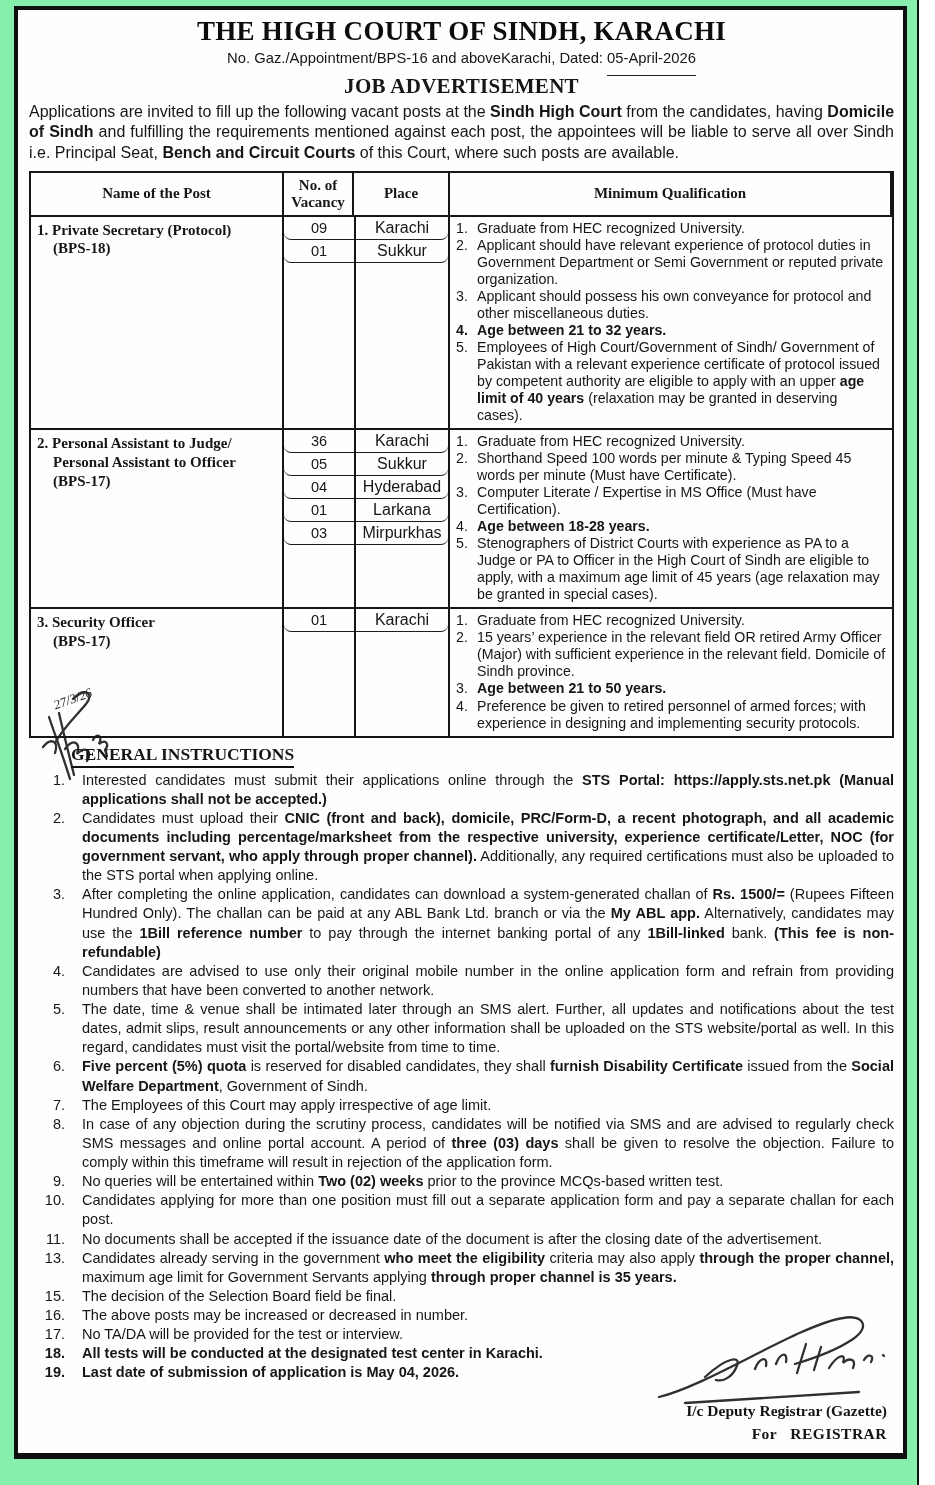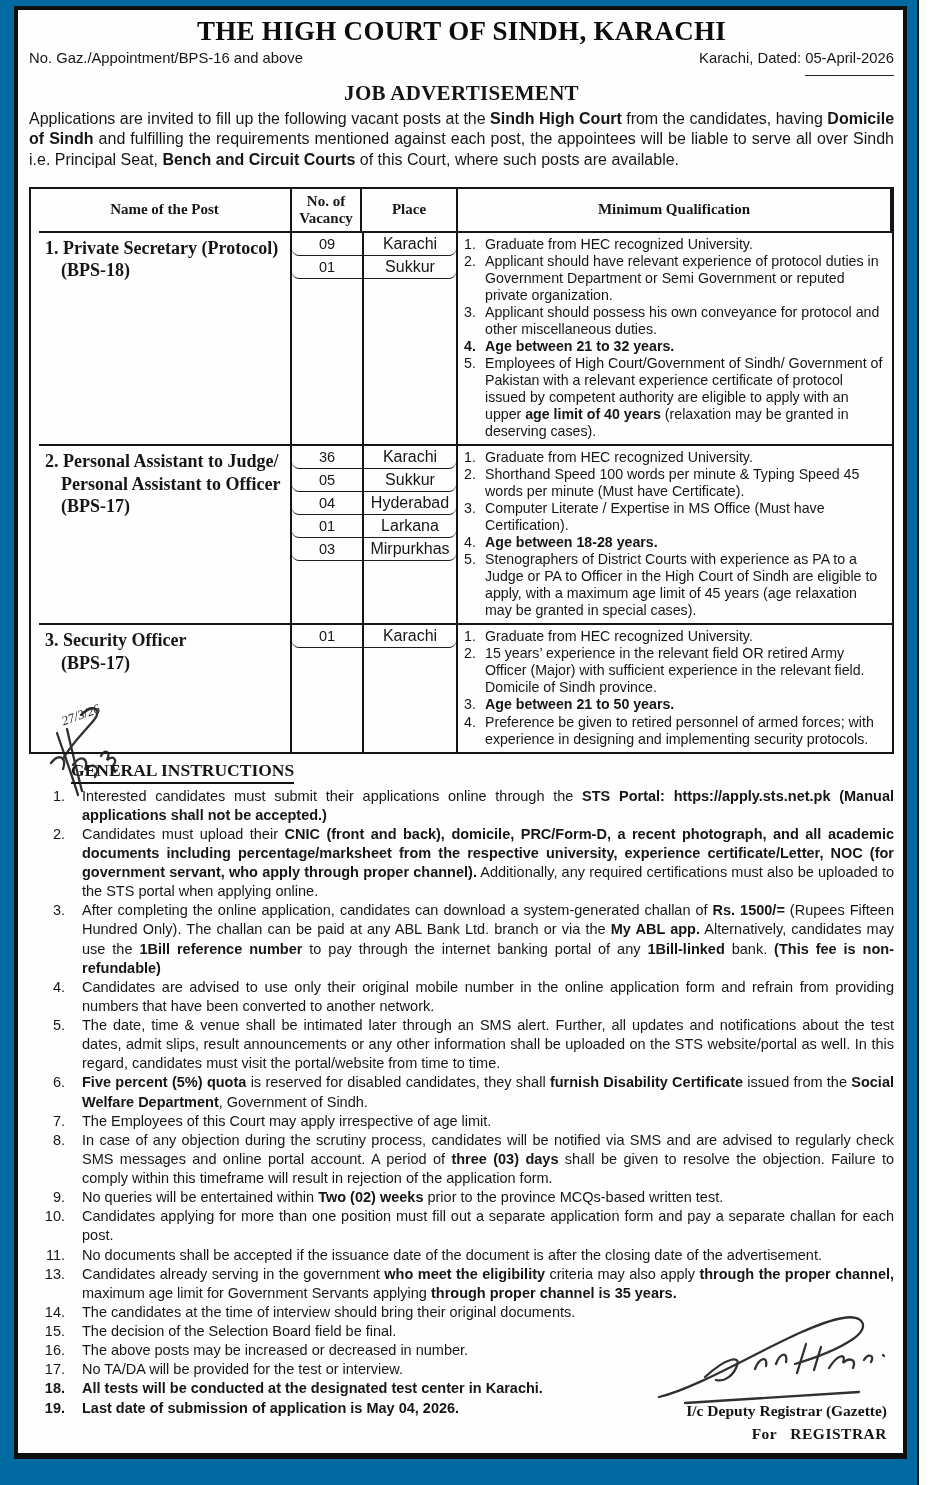--- a/index.html
+++ b/index.html
@@ -1,42 +1,42 @@
 <!DOCTYPE html>
 <html><head>
 <meta charset="utf-8">
 <style>
   html,body{margin:0;padding:0;background:#ffffff;}
-  .page{position:relative;width:919px;height:1485px;background:#0369a1;overflow:hidden;
+  .page{position:relative;width:919px;height:1485px;background:#86efac;overflow:hidden;
         font-family:"Liberation Sans",sans-serif;color:#161616;}
   .edge-strip{position:absolute;left:917px;top:0;width:7px;height:1485px;background:#111;}
   .ad{position:absolute;left:14px;top:6px;width:893px;height:1453px;box-sizing:border-box;
       border:4px solid #0f0f0f;border-bottom-width:6px;background:#fefefe;
       padding:6px 9px 4px 11px;overflow:hidden;}
   .title{font-family:"Liberation Serif",serif;font-weight:bold;font-size:27px;
          text-align:center;line-height:1.15;color:#0c0c0c;letter-spacing:.3px;}
-  .refrow{display:flex;justify-content:space-between;align-items:baseline;
+  .refrow{display:flex;justify-content:center;align-items:baseline;
           font-size:14.8px;margin-top:3px;}
   .date-u{border-bottom:1.6px solid #222;padding-bottom:9px;}
   .adhead{font-family:"Liberation Serif",serif;font-weight:bold;font-size:21px;
-          text-align:center;line-height:1.1;margin-top:16px;letter-spacing:.3px;}
+          text-align:center;line-height:1.1;margin-top:9px;letter-spacing:.3px;}
   .intro{font-size:16px;line-height:1.27;text-align:justify;margin-top:4px;}
   .intro b{font-weight:700;}
 
   
   .jobs{display:grid;grid-template-columns:253px 70px 96px 1fr;
-        border:2.5px solid #161616;margin-top:17px;padding-left:8px;}
+        border:2.5px solid #161616;margin-top:8px;}
   .th{font-family:"Liberation Serif",serif;font-weight:bold;font-size:15px;line-height:1.12;
       display:flex;align-items:center;justify-content:center;text-align:center;
       padding:4px 1px;border-bottom:2.5px solid #161616;}
   .th:not(:last-child){border-right:2px solid #161616;}
   .post-cell,.vac-wrap,.qual-cell{border-bottom:2.5px solid #161616;}
   .jobs > .last-row{border-bottom:none;}
   .post-cell{border-right:2px solid #161616;padding:4px 4px 2px 6px;position:relative;}
-  .post-line{font-family:"Liberation Serif",serif;font-weight:bold;font-size:18px;line-height:1.25;}
+  .post-line{font-family:"Liberation Serif",serif;font-weight:bold;font-size:15px;line-height:1.25;}
   .post-line.cont{padding-left:16px;}
   .vac-wrap{grid-column:span 2;border-right:2px solid #161616;display:flex;flex-direction:column;}
   .vac-row{display:flex;height:22px;border-bottom:1.7px solid #1d1d1d;flex:0 0 auto;border-radius:7px;}
   .vac-fill{display:flex;flex:1 1 auto;}
   .vac-count{width:70px;flex:0 0 70px;border-right:2px solid #161616;display:flex;
              align-items:center;justify-content:center;font-size:14.6px;}
   .vac-place{flex:1;display:flex;align-items:center;justify-content:center;font-size:16px;}
   .qual-cell{padding:3px 5px 4px 6px;}
   .qual-item{display:grid;grid-template-columns:19px 1fr;column-gap:2px;
              font-size:14.2px;line-height:1.2;}
@@ -281,24 +281,20 @@
   </div>
         <div class="gi-item">
     <span class="gi-num">11.</span>
     <span class="gi-text"><span>No documents shall be accepted if the issuance date of the document is after the closing date of the advertisement.</span></span>
   </div>
         <div class="gi-item">
     <span class="gi-num">13.</span>
     <span class="gi-text"><span>Candidates already serving in the government </span><b>who meet the eligibility</b><span> criteria may also apply </span><b>through the proper channel,</b><span> maximum age limit for Government Servants applying </span><b>through proper channel is 35 years.</b></span>
   </div>
         <div class="gi-item">
-    <span class="gi-num">14.</span>
-    <span class="gi-text"><span>The candidates at the time of interview should bring their original documents.</span></span>
-  </div>
-        <div class="gi-item">
     <span class="gi-num">15.</span>
     <span class="gi-text"><span>The decision of the Selection Board field be final.</span></span>
   </div>
         <div class="gi-item">
     <span class="gi-num">16.</span>
     <span class="gi-text"><span>The above posts may be increased or decreased in number.</span></span>
   </div>
         <div class="gi-item">
     <span class="gi-num">17.</span>
     <span class="gi-text"><span>No TA/DA will be provided for the test or interview.</span></span>

